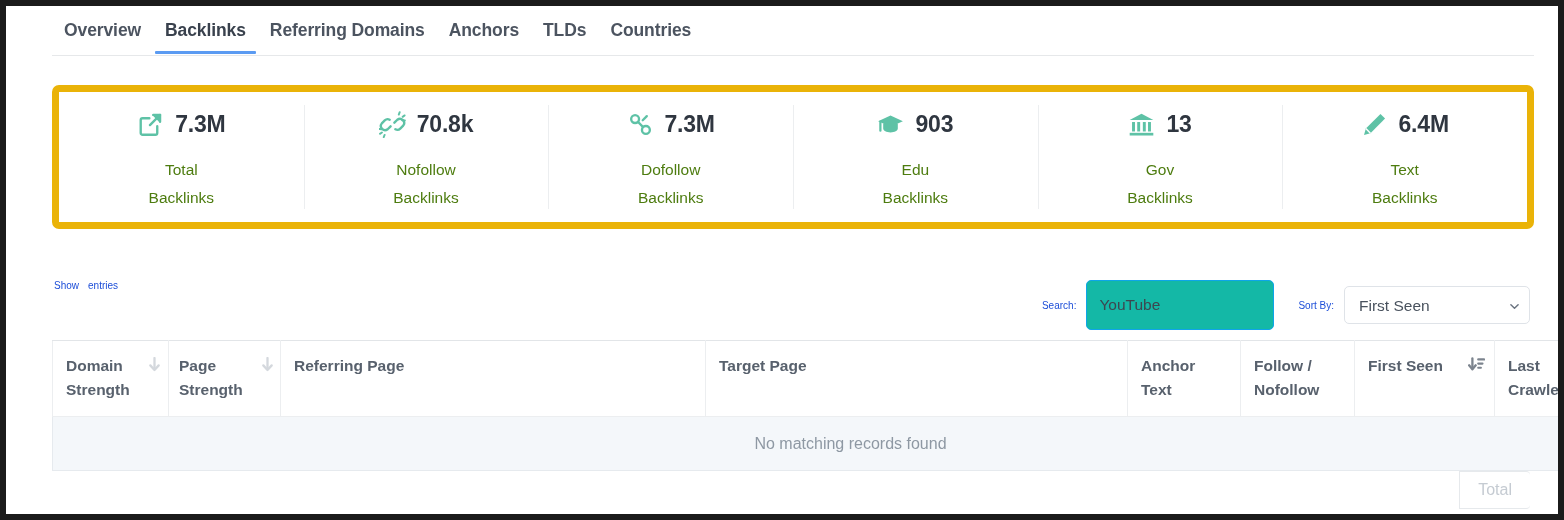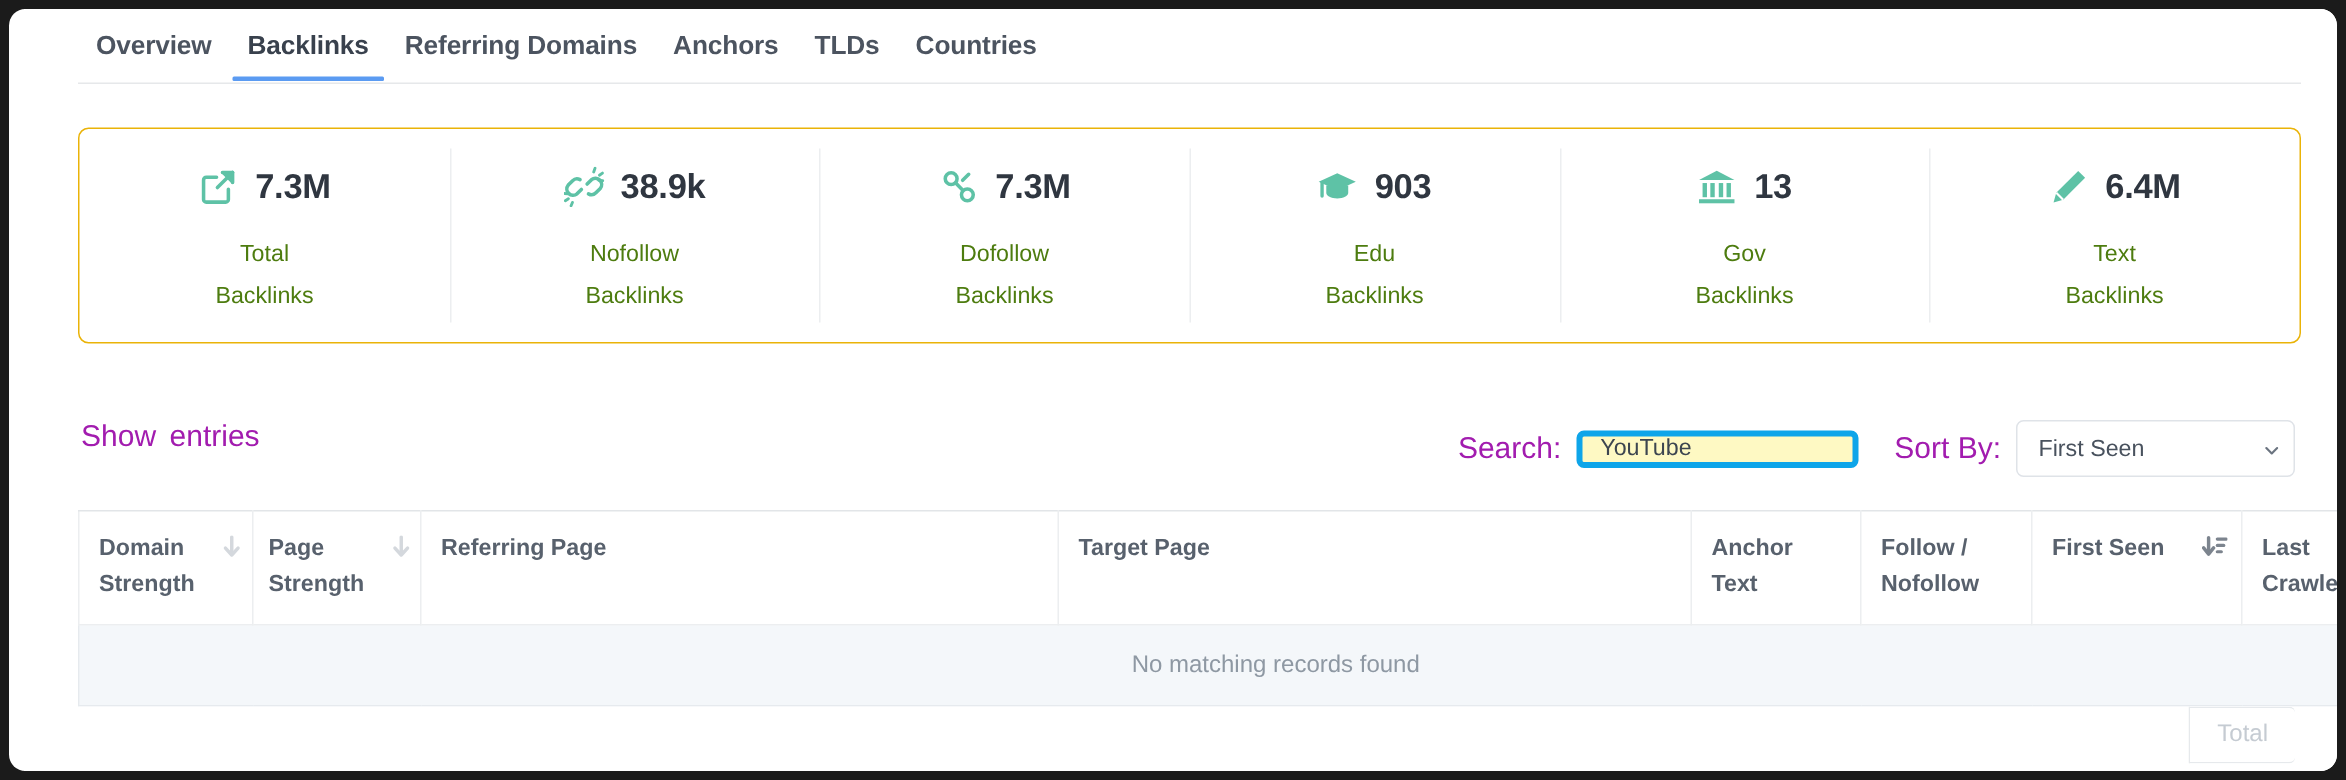--- a/index.html
+++ b/index.html
@@ -7,21 +7,21 @@
     margin: 0; padding: 0;
     width: 1564px; height: 520px;
     background: #1b1b1b;
     font-family: "Liberation Sans", sans-serif;
   }
   #frame {
     position: absolute;
     left: 6px; top: 6px;
     width: 1552px; height: 508px;
     background: #ffffff;
-    border-radius: 11px;
+    border-radius: 0;
     overflow: hidden;
   }
   #panel {
     position: absolute;
     left: 10px; top: 0px;
     width: 1542px; height: 508px;
     background: #ffffff;
     overflow: hidden;
   }
 
@@ -53,21 +53,21 @@
     height: 3px;
     background: #5b9bf2;
     border-radius: 1px;
   }
 
   
   .statscard {
     position: absolute;
     left: 36px; top: 79px;
     width: 1482px; height: 144px;
-    border: 1px solid #eab308;
+    border: 7px solid #eab308;
     border-radius: 7px;
     background: #fff;
     display: flex;
   }
   .stat {
     flex: 1 1 0;
     position: relative;
     display: flex;
     flex-direction: column;
     align-items: center;
@@ -138,32 +138,32 @@
   }
   .selwrap { position: relative; display: inline-block; }
   .selwrap .chev {
     position: absolute;
     right: 11px; top: 50%;
     margin-top: -3px;
     width: 9px; height: 9px;
     pointer-events: none;
   }
   .txtinput {
-    border: 4px solid #0ea5e9;
+    border: 1px solid #0ea5e9;
     border-radius: 5px;
-    height: 25px;
+    height: 50px;
     width: 188px;
     padding: 0 12px;
     font-family: "Liberation Sans", sans-serif;
     font-size: 15.5px;
     color: #3d4650;
-    background: #fef9c3;
+    background: #14b8a6;
     outline: none;
   }
-  .lbl { color: #a21caf; font-size: 20px; }
+  .lbl { color: #1d4ed8; font-size: 10px; }
 
   
   .tablewrap {
     position: absolute;
     left: 36px; top: 334px;
     width: 1506px;
     overflow: hidden;
   }
   table.dt {
     border-collapse: collapse;
@@ -263,21 +263,21 @@
                 <path d="M10.3 13.6 7.7 16.2a3.7 3.7 0 0 1-5.2-5.2l2.6-2.6a3.7 3.7 0 0 1 4.4-0.6" fill="none" stroke="#5ec2a6" stroke-width="2.1" stroke-linecap="round" stroke-linejoin="round"></path>
                 <path d="M13.7 10.4l2.6-2.6a3.7 3.7 0 0 1 5.2 5.2l-2.6 2.6a3.7 3.7 0 0 1-4.4 0.6" fill="none" stroke="#5ec2a6" stroke-width="2.1" stroke-linecap="round" stroke-linejoin="round"></path>
                 <path d="M17.6 3.2 18.4 1" stroke="#5ec2a6" stroke-width="1.7" stroke-linecap="round"></path>
                 <path d="M21 5.2 22.8 3.9" stroke="#5ec2a6" stroke-width="1.7" stroke-linecap="round"></path>
                 <path d="M20.6 8.2 23 8.4" stroke="#5ec2a6" stroke-width="1.7" stroke-linecap="round"></path>
                 <path d="M5 21.3 4.2 23.3" stroke="#5ec2a6" stroke-width="1.7" stroke-linecap="round"></path>
                 <path d="M2.6 19.1 0.8 20.3" stroke="#5ec2a6" stroke-width="1.7" stroke-linecap="round"></path>
                 <path d="M2.4 16.2 0.3 16" stroke="#5ec2a6" stroke-width="1.7" stroke-linecap="round"></path>
               </svg>
             </span>
-            <span class="stat-val">38.9k</span>
+            <span class="stat-val">70.8k</span>
           </div>
           <div class="stat-lbl">
             <div>Nofollow</div>
             <div>Backlinks</div>
           </div>
         </div>
         <div class="stat">
           <div class="stat-top">
             <span>
               <svg class="stat-ico" viewBox="0 0 24 24">

